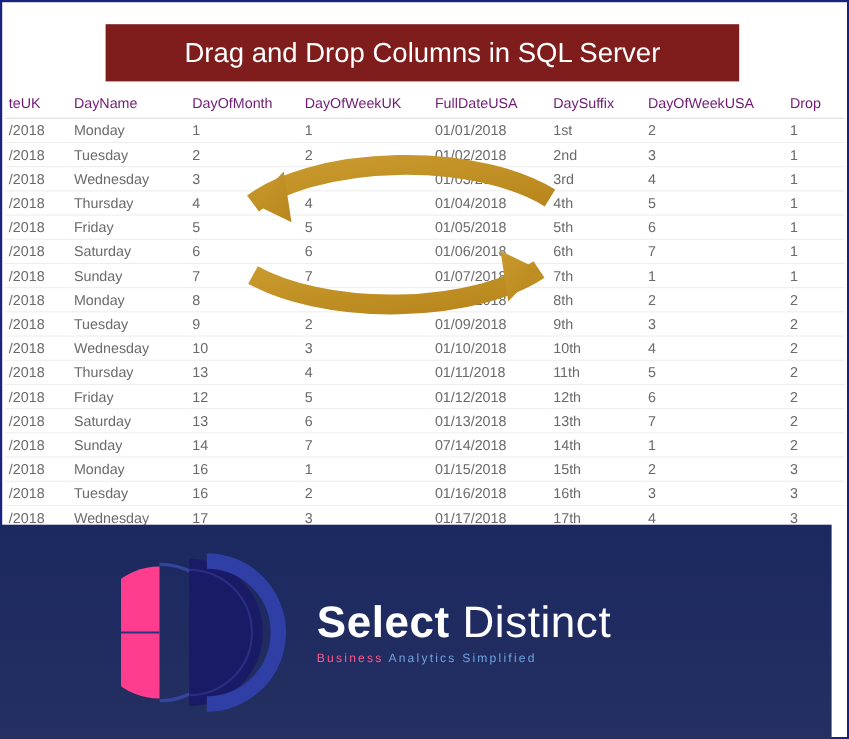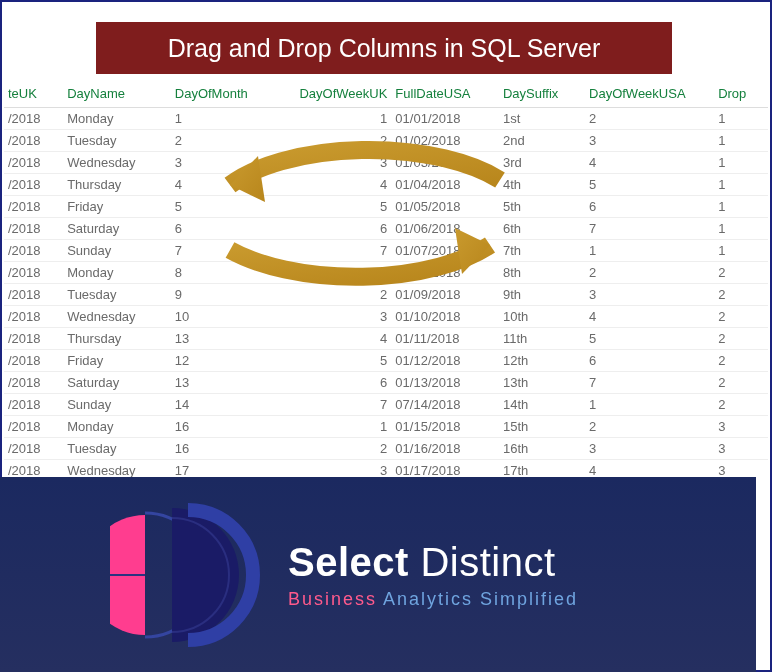--- a/index.html
+++ b/index.html
@@ -2,38 +2,38 @@
 <html><head>
 <meta charset="utf-8">
 <style>
 * { margin:0; padding:0; box-sizing:border-box; }
 body { font-family:"Segoe UI",Tahoma,sans-serif; background:#fff; width:772px; height:672px; overflow:hidden; position:relative; }
 .frame { position:absolute; inset:0; border:2px solid #1a237e; }
 .top-banner { position:absolute; top:22px; left:96px; width:576px; height:52px; background:#7f1d1d; display:flex; align-items:center; justify-content:center; z-index:10; }
 .top-banner span { color:#fff; font-size:25px; font-weight:400; }
 .table-area { position:absolute; top:80px; left:4px; right:4px; height:400px; overflow:hidden; }
 table { border-collapse:collapse; width:100%; table-layout:fixed; font-size:13px; color:#6a6a6a; }
-th { text-align:left; font-weight:400; color:#15803d; padding:6px 4px; border-bottom:1px solid #ddd; white-space:nowrap; }
+th { text-align:left; font-weight:400; color:#701a75; padding:6px 4px; border-bottom:1px solid #ddd; white-space:nowrap; }
 td { padding:3px 4px; border-bottom:1px solid #eee; white-space:nowrap; overflow:hidden; }
 .col0 { width:55px; }
 .col1 { width:100px; }
 .col2 { width:95px; }
-.col3 { width:110px;text-align:right; }
+.col3 { width:110px; }
 .col4 { width:100px; }
 .col5 { width:80px; }
 .col6 { width:120px; }
 .col7 { width:50px; }
 .arrows { position:absolute; top:110px; left:170px; width:380px; height:210px; pointer-events:none; z-index:9; }
 .footer { position:absolute; bottom:0; left:0; right:16px; height:195px; background:linear-gradient(180deg,#1b2960 0,#252f60 100%); display:flex; align-items:center; padding-left:110px; }
 .logo-wrap { display:flex; align-items:center; gap:28px; }
 .logo-svg { width:150px; height:150px; flex-shrink:0; }
 .brand { display:flex; flex-direction:column; }
 .brand-title { font-size:40px; font-weight:300; color:#fff; letter-spacing:.5px; }
 .brand-title b { font-weight:700; }
-.brand-tag { font-size:18px; letter-spacing:2px; margin-top:4px; }
+.brand-tag { font-size:11px; letter-spacing:2px; margin-top:4px; }
 .tag1 { color:#ff5a8c; }
 .tag2 { color:#6fa4df; }
 </style>
 </head>
 <body>
 
 <div class="frame"></div>
 
 <div class="top-banner">
   <span>Drag and Drop Columns in SQL Server</span>

